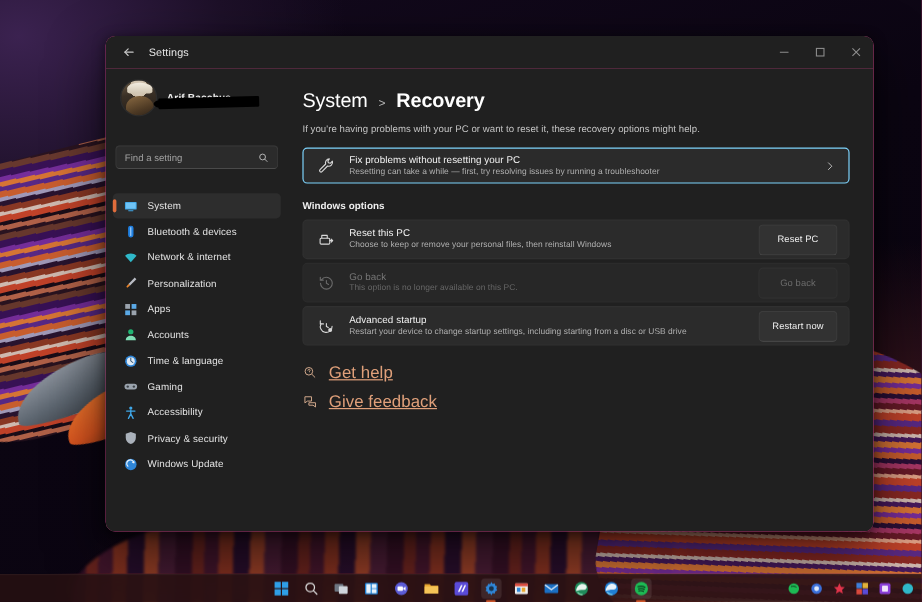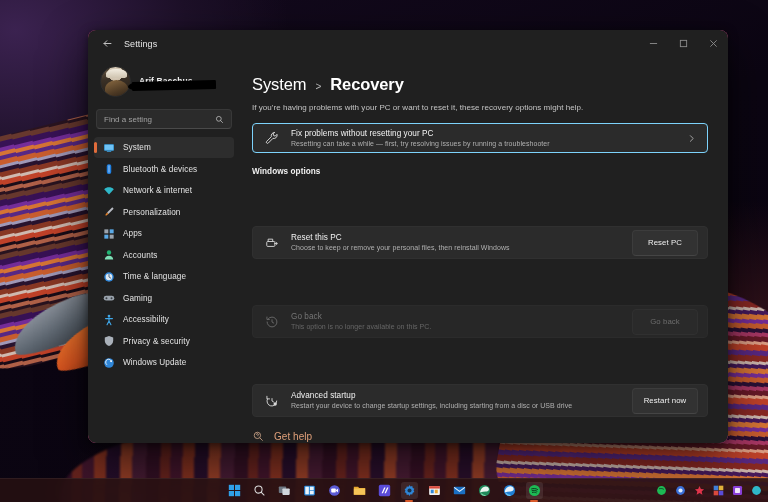--- a/index.html
+++ b/index.html
@@ -150,21 +150,21 @@
   .win-ctrl svg { width: 9px; height: 9px; }
 
   
   .wbody { flex: 1; display: flex; min-height: 0; }
 
   
   .sidebar {
     width: 152px; flex: 0 0 152px;
     background: #202020;
     padding: 0 6px;
-    display: flex; flex-direction: column;
+    display: flex; flex-direction: column; gap: 12px;
   }
   .profile {
     display: flex; align-items: center;
     gap: 8px; padding: 4px 6px 0 6px;
     height: 44px;
     position: relative;
   }
   .avatar {
     width: 31px; height: 31px; border-radius: 50%;
     flex: 0 0 31px;
@@ -303,21 +303,20 @@
   }
 
   .opt-list { display: flex; flex-direction: column; gap: 3px; }
   .opt-row {
     background: #2b2b2b;
     border: 1px solid #303030;
     border-radius: 4px;
     height: 33px;
     display: flex; align-items: center;
     padding: 0 9px 0 11px;
-    margin-top: 43px;
   }
   .opt-row.disabled { background: #272727; border-color: #2b2b2b; }
   .opt-row.disabled .card-title { color: #757575; }
   .opt-row.disabled .card-sub { color: #666666; }
   .opt-row.disabled .card-ico { color: #6a6a6a; }
 
   .act-btn {
     background: #323232;
     border: 1px solid #3c3c3c;
     border-bottom-color: #454545;
@@ -331,21 +330,21 @@
     cursor: default;
   }
   .act-btn.disabled {
     background: #2a2a2a; border-color: #303030; color: #6d6d6d;
   }
 
   .links { margin-top: 14px; display: flex; flex-direction: column; gap: 8px; }
   .link-row { display: flex; align-items: center; gap: 9px; }
   .link-ico { width: 13px; flex:0 0 13px; display:flex; align-items:center; justify-content:center; color:#d0a88c; }
   .link-ico svg { width: 11px; height: 11px; display:block; }
-  .link-txt { font-size: 10px; color: #e0a07a; letter-spacing:.05px; }
+  .link-txt { font-size: 14px; color: #e0a07a; letter-spacing:.05px;text-decoration:underline; }
 
   
   .taskbar {
     position: absolute; left: 0; bottom: 0;
     width: 768px; height: 24px;
     background: rgba(38,16,18,0.86);
     backdrop-filter: blur(14px);
     border-top: 1px solid rgba(255,255,255,0.06);
     display: flex; align-items: center;
     justify-content: center;

